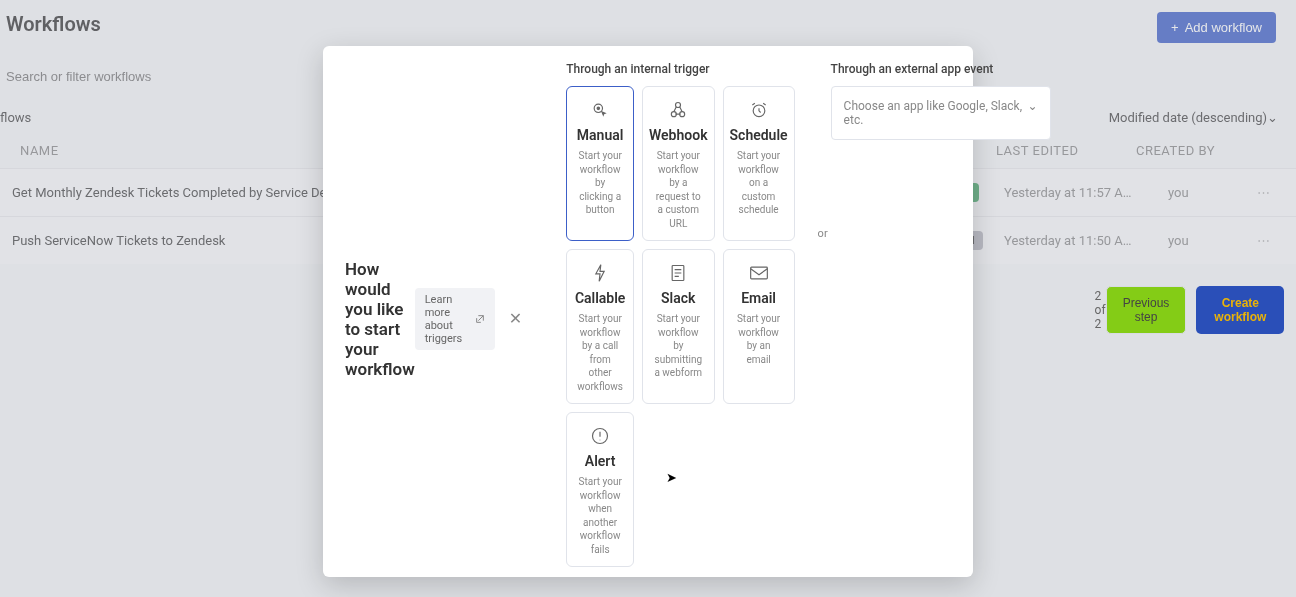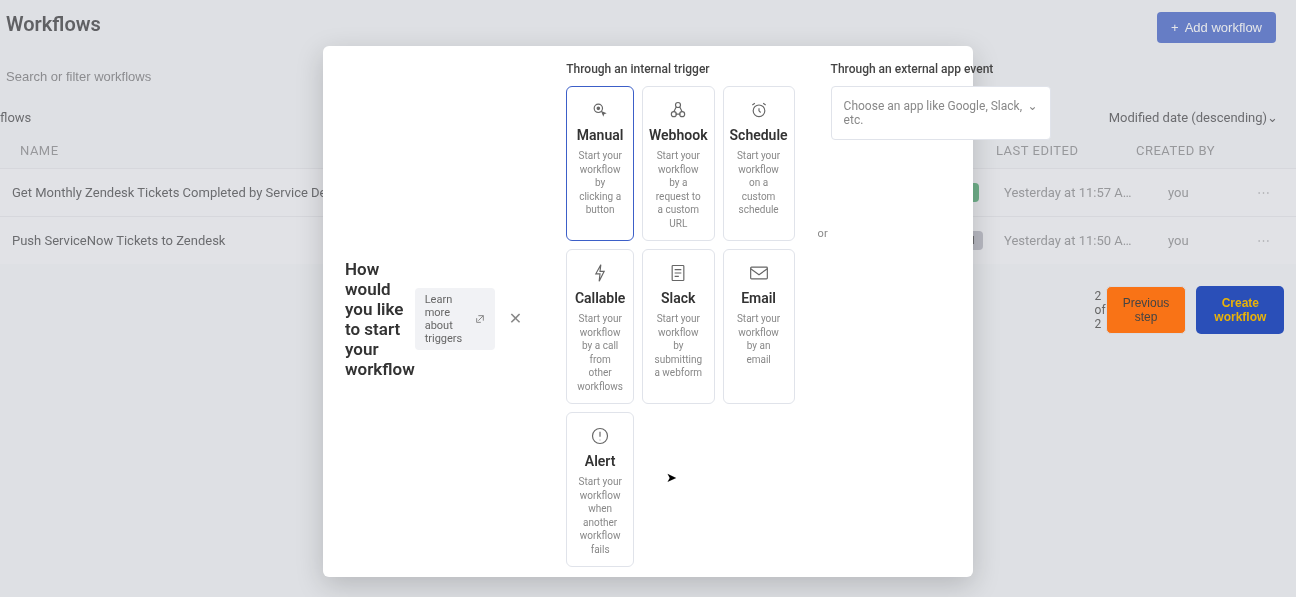--- a/index.html
+++ b/index.html
@@ -182,21 +182,21 @@
   }
   .modal-foot {
     display: flex;
     justify-content: space-between;
     align-items: center;
     padding: 14px 22px 18px 22px;
   }
   .step-ind { font-size: 12px; color: #666; }
   .foot-buttons { display: flex; gap: 10px; }
   .btn-prev {
-    background: #f97316;
+    background: #84cc16;
     border: 1px solid #d8dbe2;
     color: #444;
     border-radius: 5px;
     padding: 9px 16px;
     font-size: 12px;
     font-weight: 500;
     cursor: pointer;
   }
   .btn-create {
     background: #2a4fb8;

